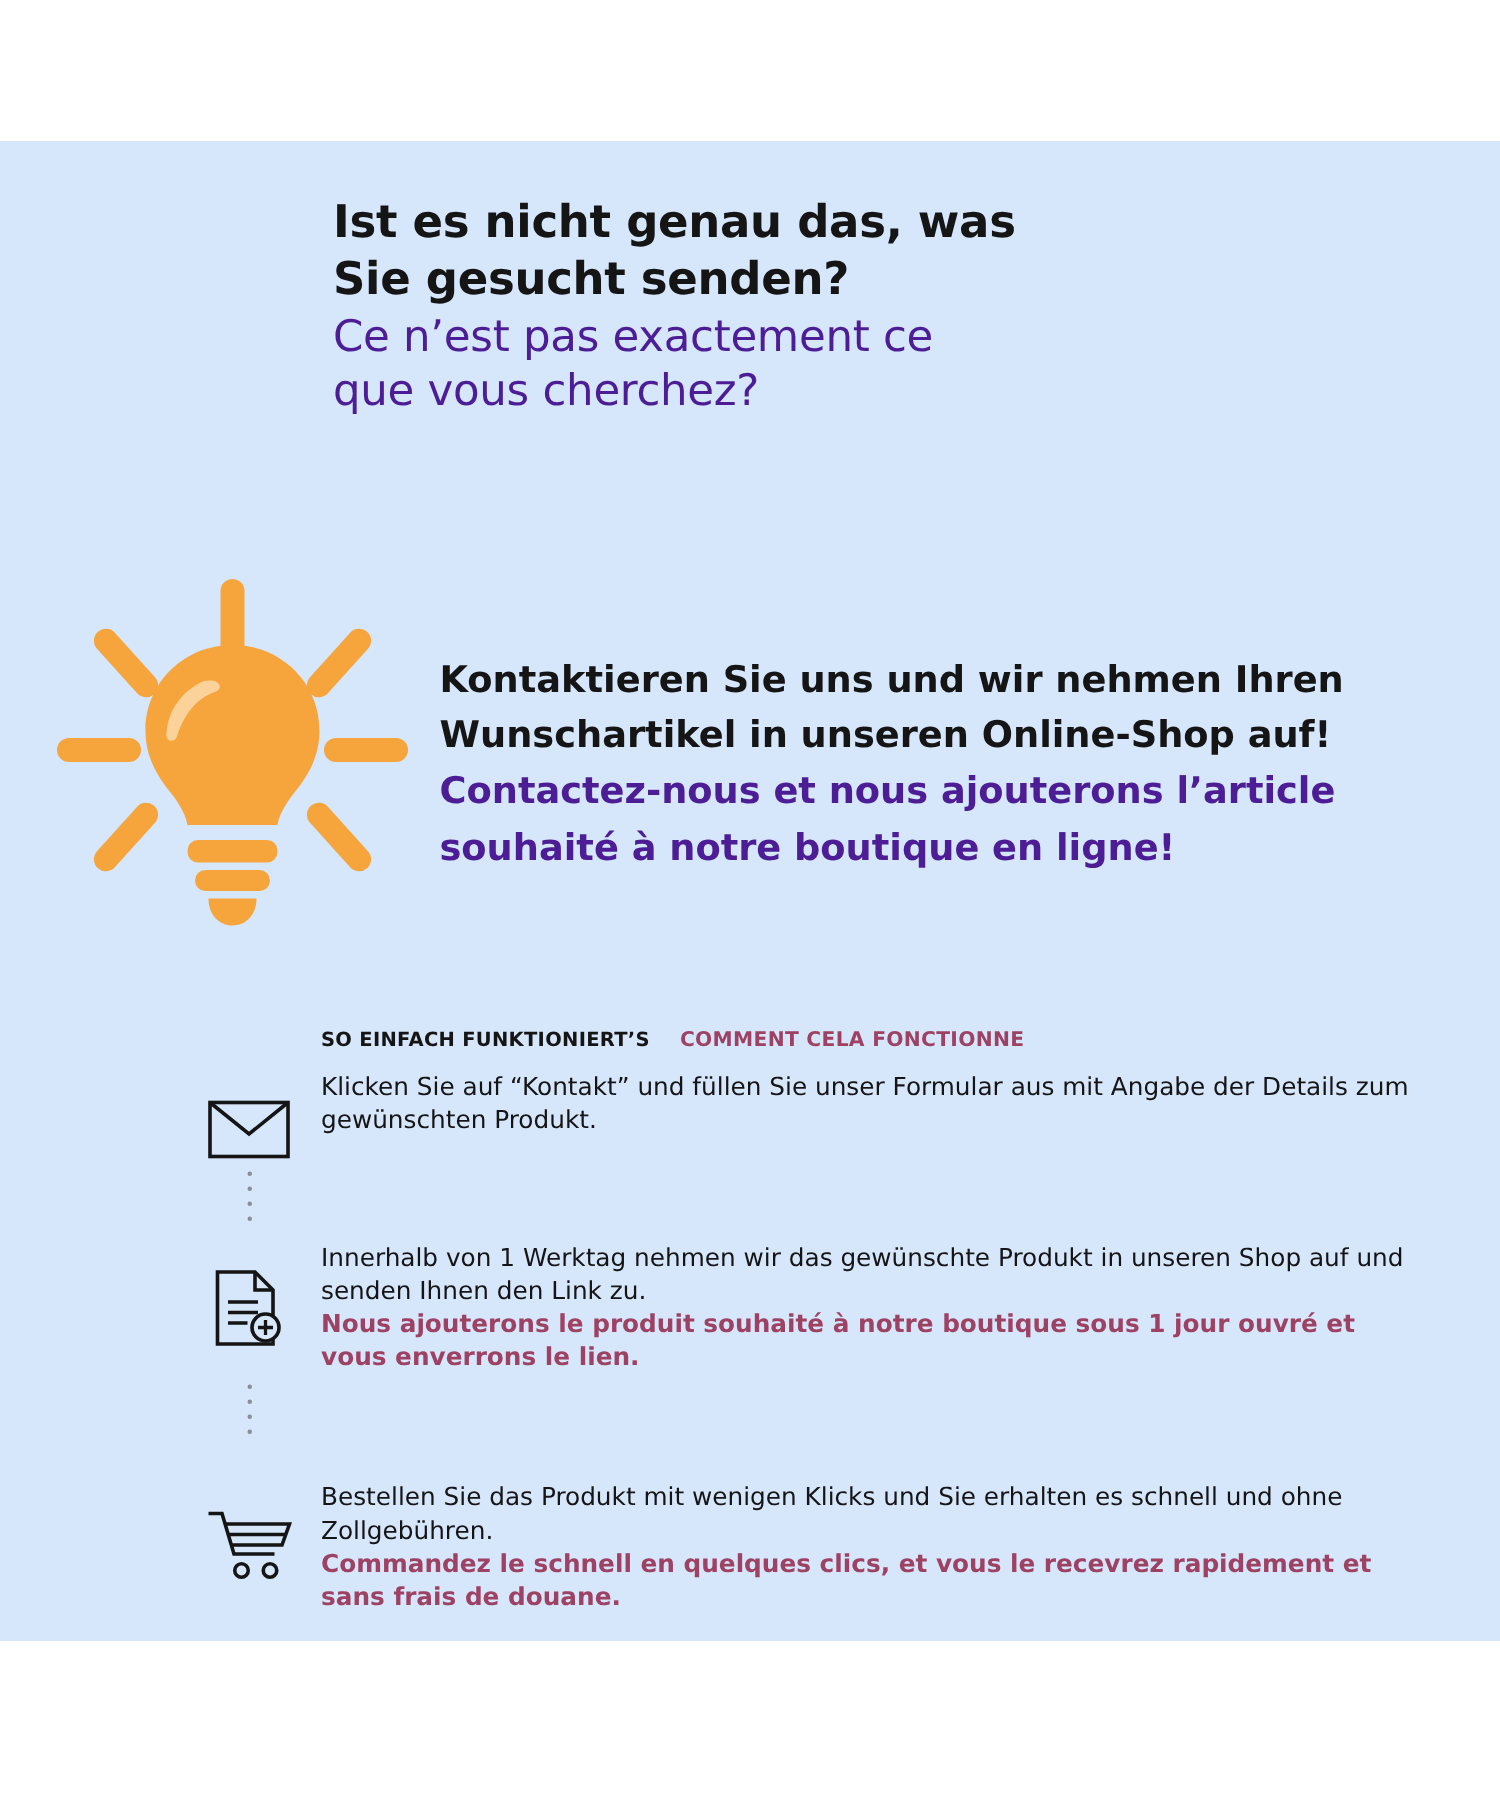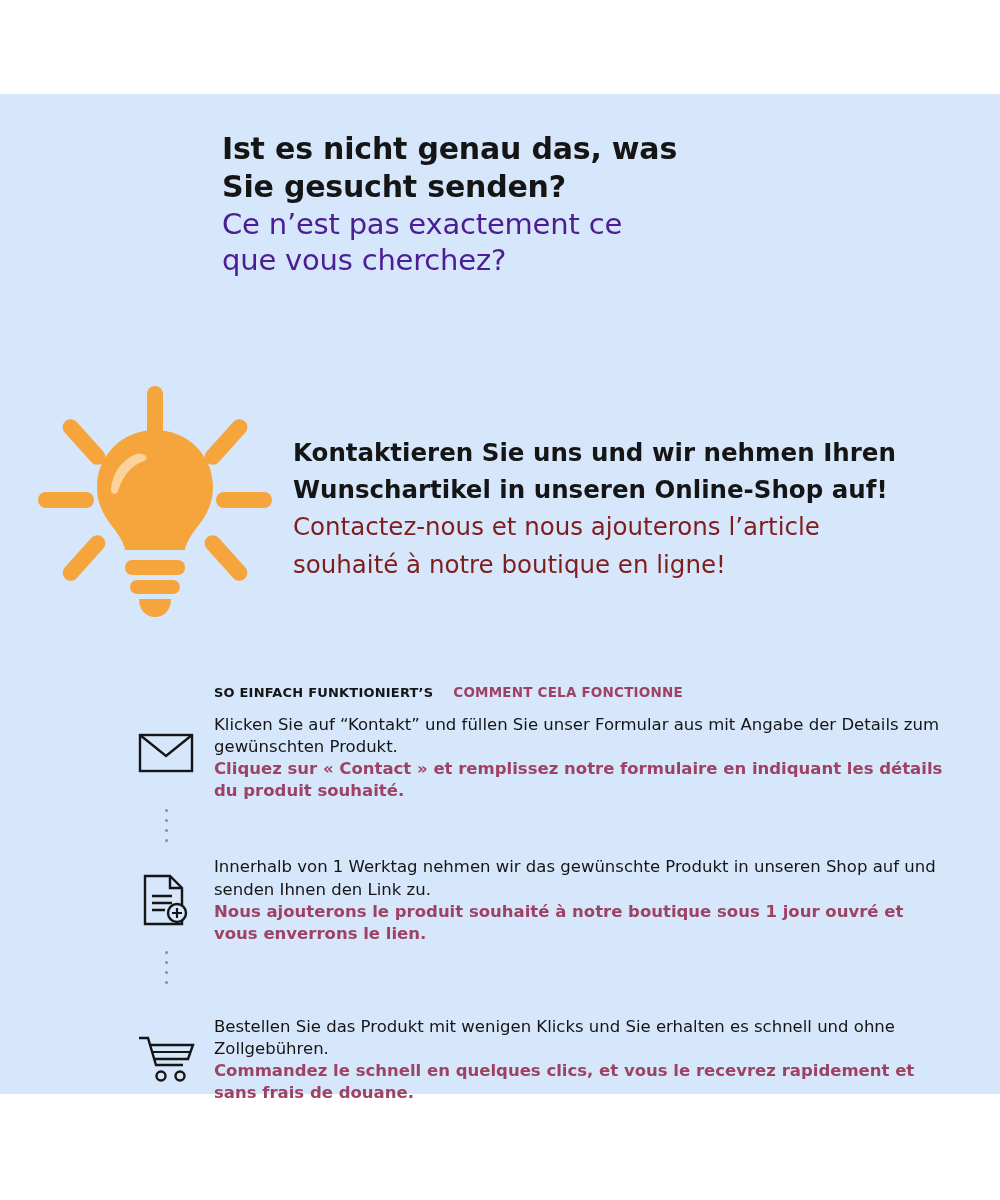--- a/index.html
+++ b/index.html
@@ -58,23 +58,23 @@
     margin-top: 36px;
   }
   .subtext .de {
     font-size: 24.5px;
     font-weight: 700;
     line-height: 1.52;
     color: #151515;
   }
   .subtext .fr {
     font-size: 24.5px;
-    font-weight: 400;
+    font-weight: 700;
     line-height: 1.52;
-    color: #7f1d1d;
+    color: #4c1d95;
   }
   
   .how-title {
     position: absolute;
     left: 214px;
     top: 588px;
     white-space: nowrap;
   }
   .how-title .de {
     font-size: 13px;
@@ -190,21 +190,20 @@
 
     <div class="step step-1">
       <div class="step-icon">
         <svg width="56" height="42" viewBox="0 0 56 42" xmlns="http://www.w3.org/2000/svg">
           <rect x="2" y="3" width="52" height="36" fill="none" stroke="#151515" stroke-width="2.4"></rect>
           <path d="M2 3l26 21L54 3" fill="none" stroke="#151515" stroke-width="2.4"></path>
         </svg>
       </div>
       <div class="step-text">
         <div class="de">Klicken Sie auf “Kontakt” und füllen Sie unser Formular aus mit Angabe der Details zum gewünschten Produkt.</div>
-        <div class="fr">Cliquez sur « Contact » et remplissez notre formulaire en indiquant les détails du produit souhaité.</div>
       </div>
     </div>
 
     <div class="dots">
       <span class="dot"></span>
       <span class="dot"></span>
       <span class="dot"></span>
       <span class="dot"></span>
     </div>
 

